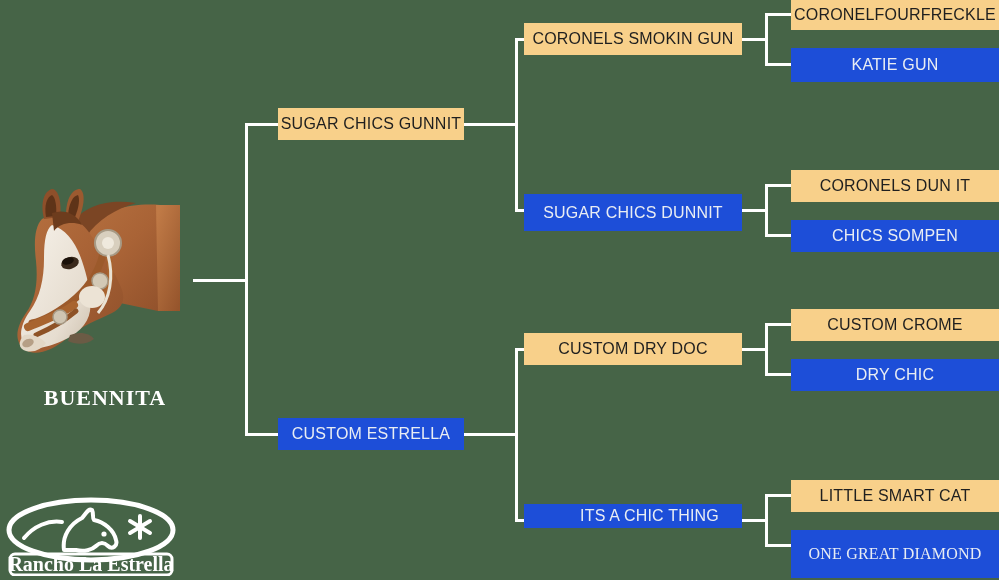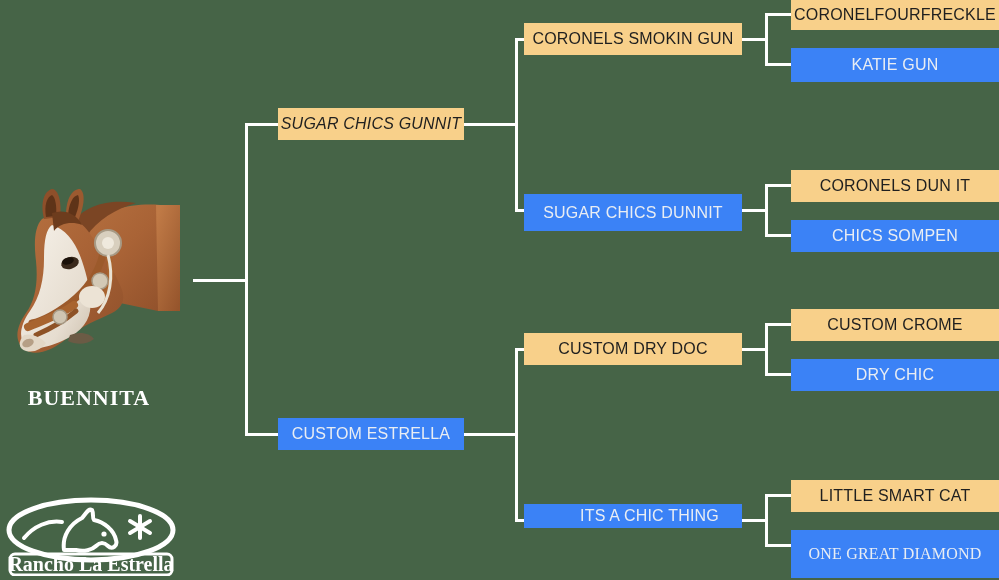--- a/index.html
+++ b/index.html
@@ -15,36 +15,37 @@
   .node{
     position:absolute;
     display:flex;align-items:center;justify-content:center;
     box-sizing:border-box;
     font-size:16px;
     letter-spacing:.2px;
     white-space:nowrap;
     text-align:center;
   }
   .node.sire{background:#f8d08a;color:#1f1f1f;}
-  .node.dam{background:#3b82f6;color:#e9edf3;}
+  .node.dam{background:#1d4ed8;color:#e9edf3;}
 
   .line{position:absolute;background:#ffffff;}
   .line.h{height:3px;}
   .line.v{width:3px;}
   #horse-photo{
     position:absolute;left:8px;top:185px;width:178px;height:175px;
   }
   #subject-name{
     position:absolute;left:0px;top:385px;width:178px;
     text-align:center;
     font-family:"Liberation Serif", serif;
     font-weight:bold;
     font-size:22px;
     letter-spacing:1px;
     color:#ffffff;
+    padding-left:16px;
   }
   #logo{position:absolute;left:4px;top:492px;width:175px;height:84px;}
   #logo svg{display:block;}
 </style>
 </head>
 <body>
 
 <div id="stage">
 
   <div id="horse-photo">
@@ -164,21 +165,21 @@
   <div class="line h" style="left:742px;top:348px;width:26px;"></div>
   <div class="line v" style="left:765px;top:323px;height:52px;"></div>
   <div class="line h" style="left:765px;top:323px;width:28px;"></div>
   <div class="line h" style="left:765px;top:373px;width:28px;"></div>
 
   <div class="line h" style="left:742px;top:519px;width:26px;"></div>
   <div class="line v" style="left:765px;top:494px;height:52px;"></div>
   <div class="line h" style="left:765px;top:494px;width:28px;"></div>
   <div class="line h" style="left:765px;top:544px;width:28px;"></div>
 
-  <div class="node sire" style="left:278px;top:108px;width:186px;height:32px;font-style:italic;">SUGAR CHICS GUNNIT</div>
+  <div class="node sire" style="left:278px;top:108px;width:186px;height:32px;">SUGAR CHICS GUNNIT</div>
   <div class="node dam" style="left:278px;top:418px;width:186px;height:32px;">CUSTOM ESTRELLA</div>
 
   <div class="node sire" style="left:524px;top:23px;width:218px;height:32px;">CORONELS SMOKIN GUN</div>
   <div class="node dam" style="left:524px;top:194px;width:218px;height:37px;">SUGAR CHICS DUNNIT</div>
   <div class="node sire" style="left:524px;top:333px;width:218px;height:32px;">CUSTOM DRY DOC</div>
   <div class="node dam" style="left:524px;top:504px;width:218px;height:24px;padding-left:33px;">ITS A CHIC THING</div>
 
   <div class="node sire" style="left:791px;top:0px;width:208px;height:30px;">CORONELFOURFRECKLE</div>
   <div class="node dam" style="left:791px;top:48px;width:208px;height:34px;">KATIE GUN</div>
 

